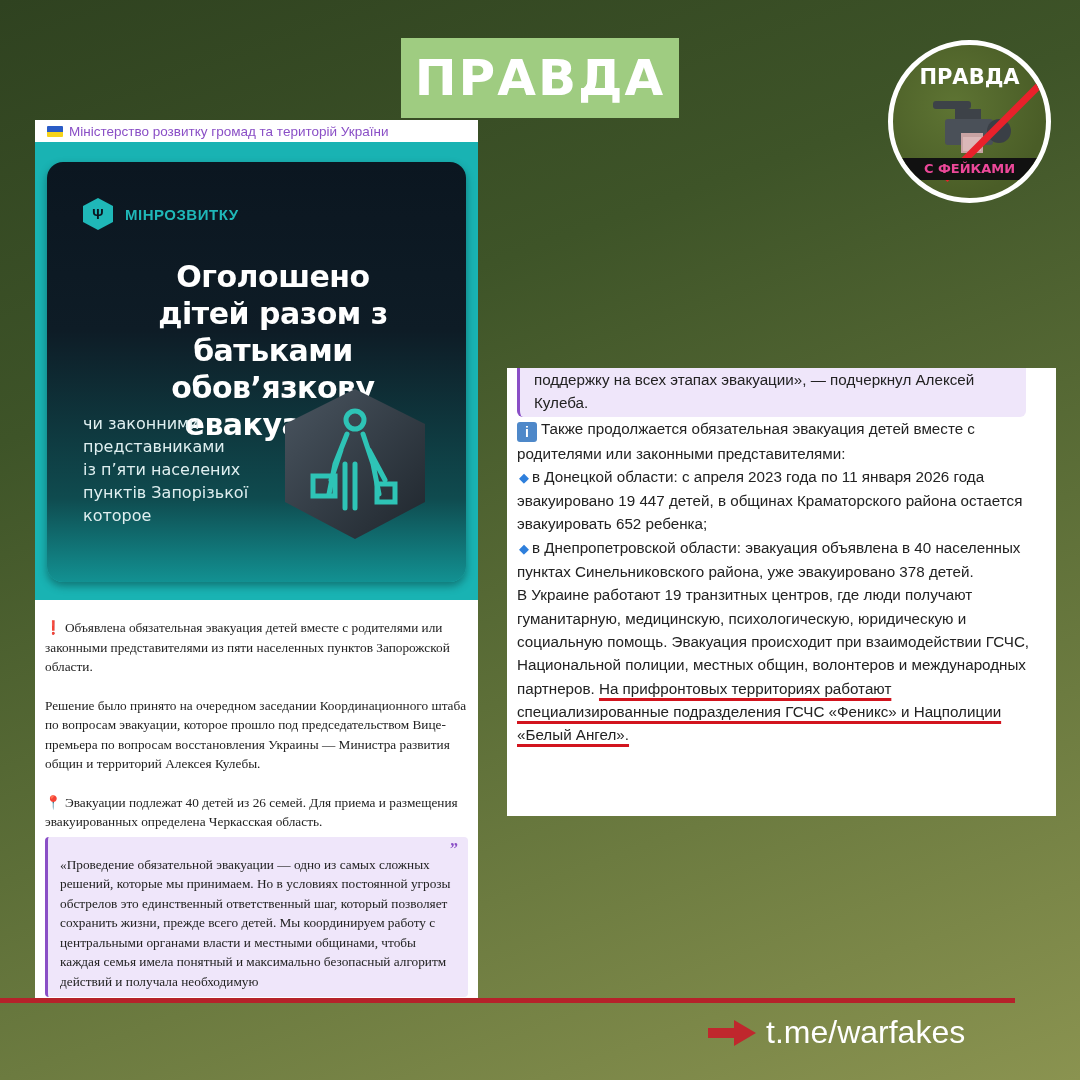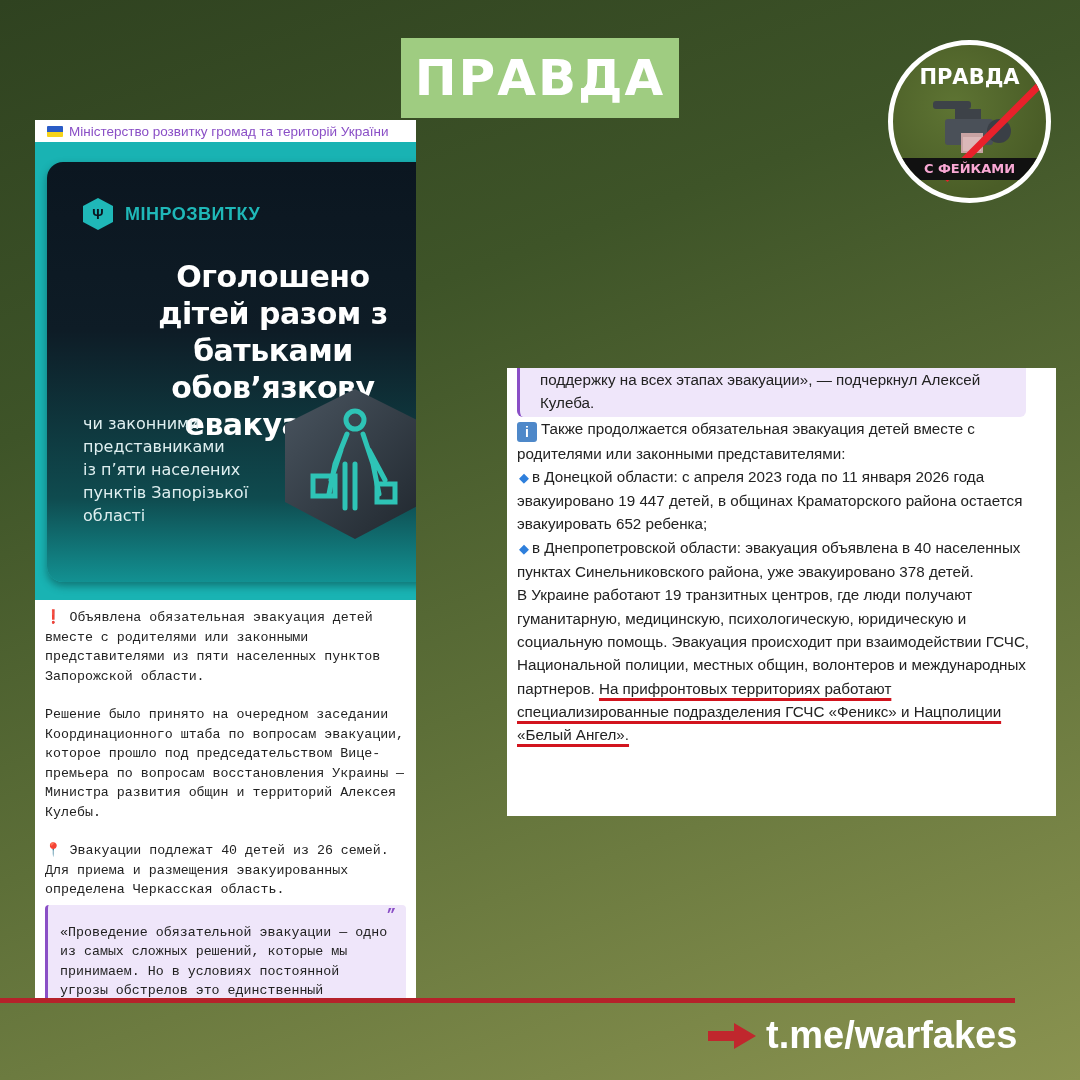--- a/index.html
+++ b/index.html
@@ -32,31 +32,31 @@
   }
   .logo .title-top {
     position: absolute; top: 20px; left: 0; right: 0; text-align: center;
     color: #ffffff; font-weight: 900; font-size: 21px; font-family: "DejaVu Sans", sans-serif;
   }
   .logo .cam {
     position: absolute; left: 40px; top: 52px; width: 80px; height: 60px;
   }
   .logo .band {
     position: absolute; left: 0; right: 0; top: 113px; height: 22px;
-    background: #111111; color: #f9a8d4; font-weight: 900; font-size: 13px;
+    background: #111111; color: #ec4899; font-weight: 900; font-size: 13px;
     text-align: center; line-height: 22px; font-family: "DejaVu Sans", sans-serif;
   }
   .logo .slash {
     position: absolute; left: 30px; top: 78px; width: 150px; height: 7px;
     background: #e8212b; transform: rotate(-45deg); transform-origin: center;
   }
 
   
   .left-card {
-    left: 35px; top: 120px; width: 381px; height: 883px;
+    left: 35px; top: 120px; width: 443px; height: 883px;
     background: #ffffff; overflow: hidden;
   }
   .channel-header {
     height: 22px; display: flex; align-items: center; padding-left: 12px; gap: 6px;
     font-size: 13.5px; color: #8a4fc6; background: #ffffff;
   }
   .flag { width: 16px; height: 11px; display: inline-block;
     background: linear-gradient(#2a5cc6 50%, #f5d31a 50%); border-radius: 1px; }
   .poster {
     height: 458px; background: #19b3b3; position: relative;
@@ -66,69 +66,69 @@
     border-radius: 16px;
     background: linear-gradient(180deg, #0b1620 0%, #0e1c26 40%, #0f4b4f 80%, #129192 100%);
     box-shadow: 0 4px 8px rgba(0,0,0,0.35);
   }
   .mr-logo { position: absolute; left: 36px; top: 36px; display: flex; align-items: center; gap: 12px; }
   .hex {
     width: 30px; height: 32px; background: #1fb8b8;
     clip-path: polygon(50% 0, 100% 25%, 100% 75%, 50% 100%, 0 75%, 0 25%);
     display: flex; align-items: center; justify-content: center; color: #0b1620; font-size: 14px; font-weight: bold;
   }
-  .mr-name { color: #1fb8b8; font-size: 18px; font-weight: bold; letter-spacing: 0.5px; }
+  .mr-name { color: #1fb8b8; font-size: 15px; font-weight: bold; letter-spacing: 0.5px; }
   .poster-title {
     position: absolute; left: 36px; top: 96px; width: 380px;
     color: #ffffff; font-weight: bold; font-size: 30px; line-height: 37px;
     font-family: "DejaVu Sans", sans-serif; letter-spacing: -0.5px; text-align: center;
   }
   .poster-sub {
     position: absolute; left: 36px; top: 250px; width: 200px;
     color: #dfeff0; font-size: 16px; line-height: 23px;
     font-family: "DejaVu Sans", sans-serif;
   }
   .poster-icon {
     position: absolute; left: 228px; top: 222px; width: 160px; height: 160px;
   }
   .msg {
-    padding: 8px 10px 0 10px; color: #222; font-size: 13.3px; line-height: 19.5px;
-    font-family: Liberation Mono, monospace;
+    padding: 18px 10px 0 10px; color: #222; font-size: 13.3px; line-height: 19.5px;
+    font-family: Liberation Serif, serif;
   }
   .msg p { margin-bottom: 19px; }
   .quote {
     margin: -14px 0 0 0; background: #efe6fa; border-left: 3px solid #8a4fc6;
     border-radius: 4px; padding: 18px 12px 6px 12px; position: relative;
   }
   .quote-mark { position: absolute; right: 10px; top: 2px; color: #8a4fc6; font-weight: bold; font-size: 16px; }
 
   
   .right-card {
     left: 507px; top: 368px; width: 549px; height: 448px; background: #ffffff; overflow: hidden;
     color: #222; font-size: 15.2px; line-height: 23.3px; padding: 0 10px;
   }
   .quote-r {
     background: #efe6fa; border-left: 3px solid #8a4fc6; border-radius: 0 0 6px 6px;
-    padding: 0 10px 2px 20px; margin-right: 20px;
+    padding: 0 10px 2px 14px; margin-right: 20px;
   }
   .right-card p { }
   .info-icon {
     display: inline-block; width: 20px; height: 20px; background: #4e88c9; border-radius: 3px;
     color: #fff; font-size: 14px; line-height: 20px; text-align: center; font-weight: bold; vertical-align: -3px; margin-right: 4px;
   }
   .diamond { color: #2e7fdc; font-size: 13px; margin: 0 3px 0 2px; }
   .underline { text-decoration: underline; text-decoration-color: #d2141e; text-decoration-thickness: 3px; text-underline-offset: 4px; }
 
   
   .red-line { left: 0; top: 998px; width: 1015px; height: 5px; background: #b5222a; }
   .footer-link {
     left: 708px; top: 1014px; display: flex; align-items: center; gap: 10px;
   }
   .arrow { width: 48px; height: 26px; position: relative; }
-  .footer-link span { color: #ffffff; font-weight: bold; font-size: 38px; font-family: "Liberation Sans", sans-serif; }
+  .footer-link span { color: #ffffff; font-weight: normal; font-size: 32px; font-family: "Liberation Sans", sans-serif; }
 </style>
 </head>
 <body>
 
 <div class="abs verdict">
   <span>ПРАВДА</span>
 </div>
 
 <div class="abs logo">
   <div class="title-top">ПРАВДА</div>
@@ -158,21 +158,21 @@
       <div class="poster-title">
         <div>Оголошено</div>
         <div>дітей разом з батьками</div>
         <div>обов’язкову евакуацію</div>
       </div>
       <div class="poster-sub">
         <div>чи законними</div>
         <div>представниками</div>
         <div>із п’яти населених</div>
         <div>пунктів Запорізької</div>
-        <div>області</div>
+        <div>которое</div>
       </div>
       <svg class="poster-icon" viewBox="0 0 160 160">
         <defs>
           <linearGradient id="hg" x1="0" y1="0" x2="1" y2="1">
             <stop offset="0" stop-color="#4a5560"></stop>
               <stop offset="1" stop-color="#1f262d"></stop>
           </linearGradient>
         </defs>
         <polygon points="80,5 150,40 150,118 80,155 10,118 10,40" fill="url(#hg)"></polygon>
         <g stroke="#2ec4b6" stroke-width="5" fill="none" stroke-linecap="round">

